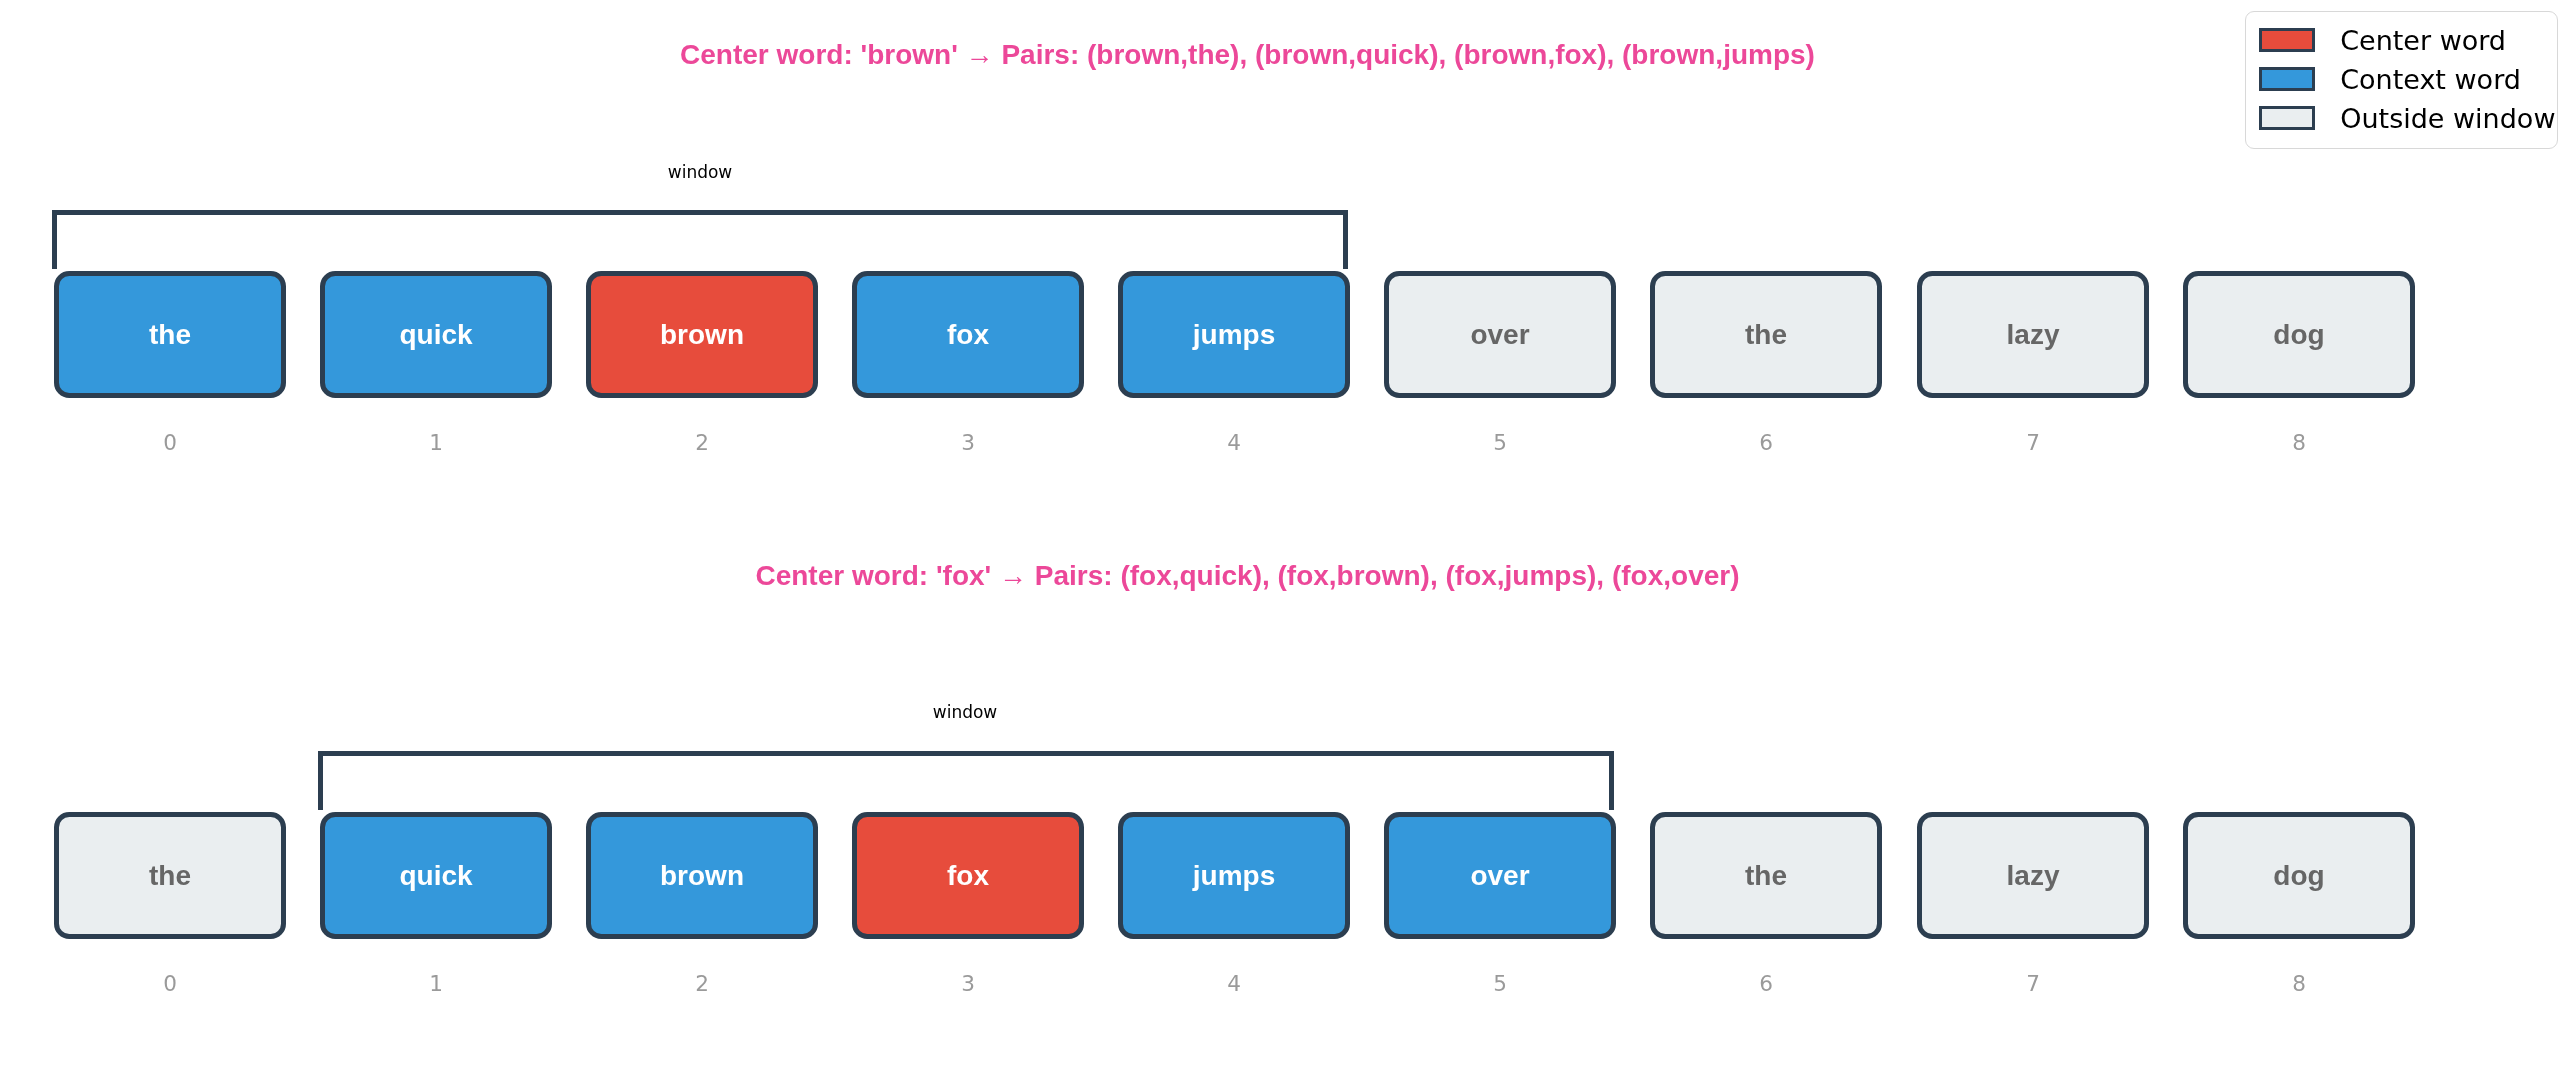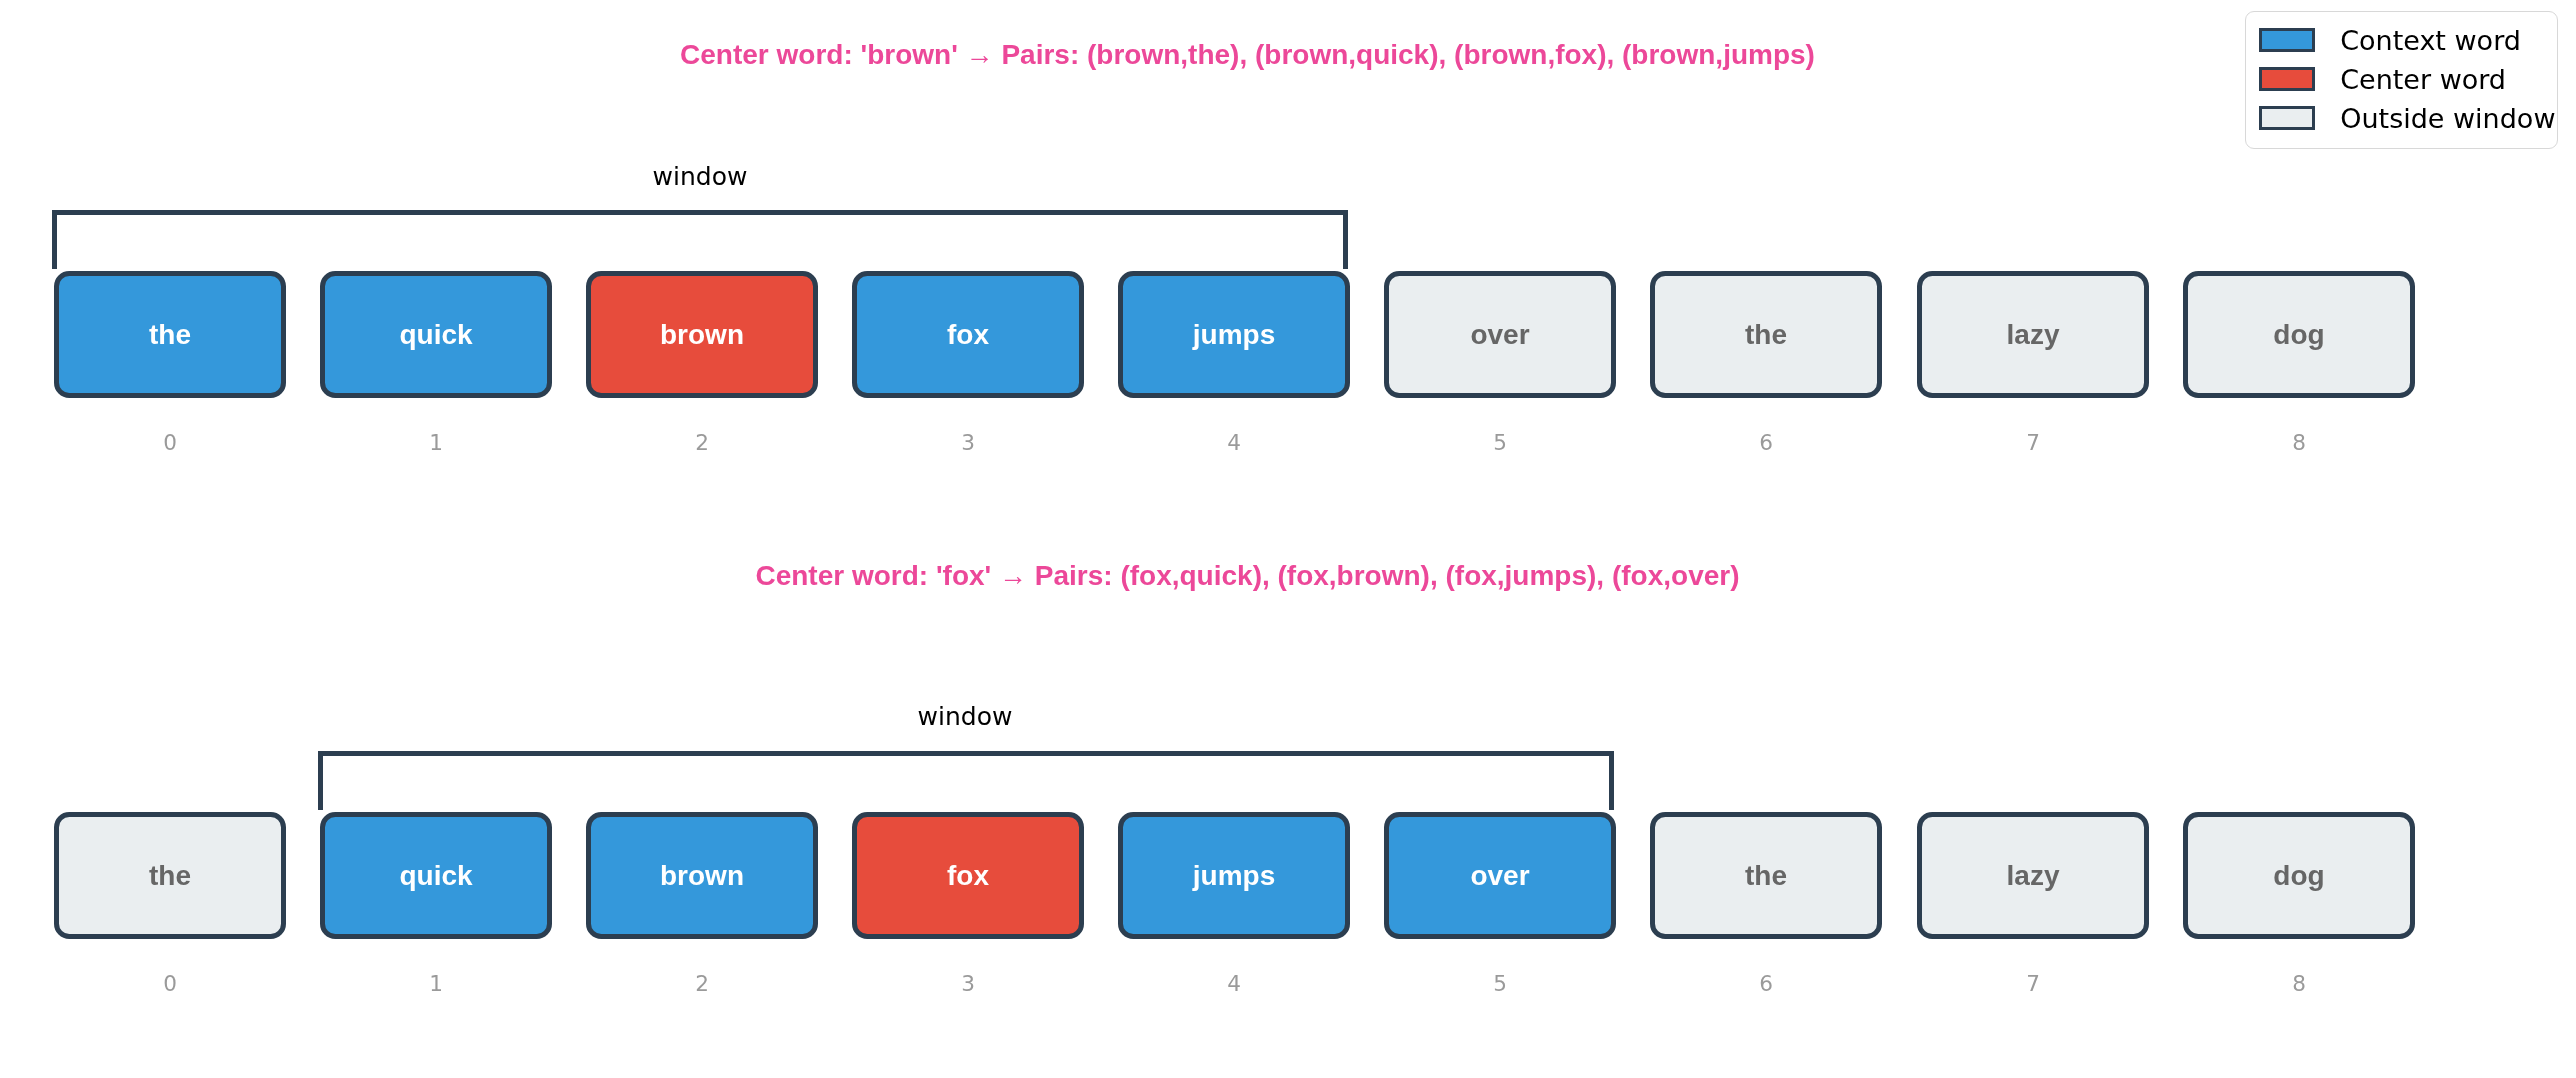--- a/index.html
+++ b/index.html
@@ -74,21 +74,21 @@
   .window-bracket {
     position: absolute;
     border-top: 5.7px solid #2c3e50;
     border-left: 5.7px solid #2c3e50;
     border-right: 5.7px solid #2c3e50;
     border-bottom: none;
     box-sizing: border-box;
   }
   .window-label {
     position: absolute;
-    font-size: 25px;
+    font-size: 17px;
     color: #000000;
     font-family: "DejaVu Sans", sans-serif;
     text-align: center;
     white-space: nowrap;
     transform: translateX(-50%);
     line-height: 1;
   }
 
   .word-box {
     position: absolute;
@@ -119,26 +119,26 @@
     line-height: 1;
   }
 </style>
 </head>
 <body>
 
 <div class="canvas">
 
   <div class="legend">
     <div class="legend-row">
+      <span class="legend-swatch" style="background:#e74c3c"></span>
+      <span class="legend-label">Center word</span>
+    </div>
+    <div class="legend-row">
       <span class="legend-swatch" style="background:#3498db"></span>
       <span class="legend-label">Context word</span>
-    </div>
-    <div class="legend-row">
-      <span class="legend-swatch" style="background:#e74c3c"></span>
-      <span class="legend-label">Center word</span>
     </div>
     <div class="legend-row">
       <span class="legend-swatch" style="background:#eaeef0"></span>
       <span class="legend-label">Outside window</span>
     </div>
   </div>
 
   <div class="panel" style="top:0;">
     <div class="panel-title" style="top:39px;">Center word: 'brown' → Pairs: (brown,the), (brown,quick), (brown,fox), (brown,jumps)</div>
 

